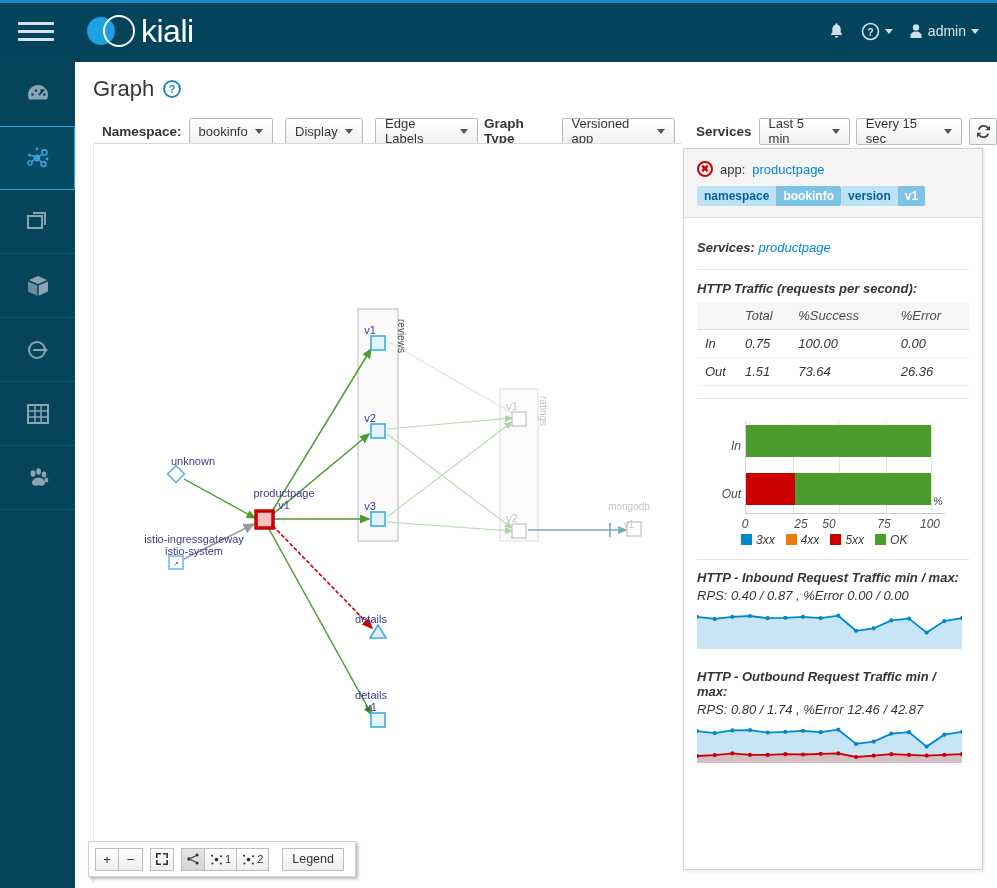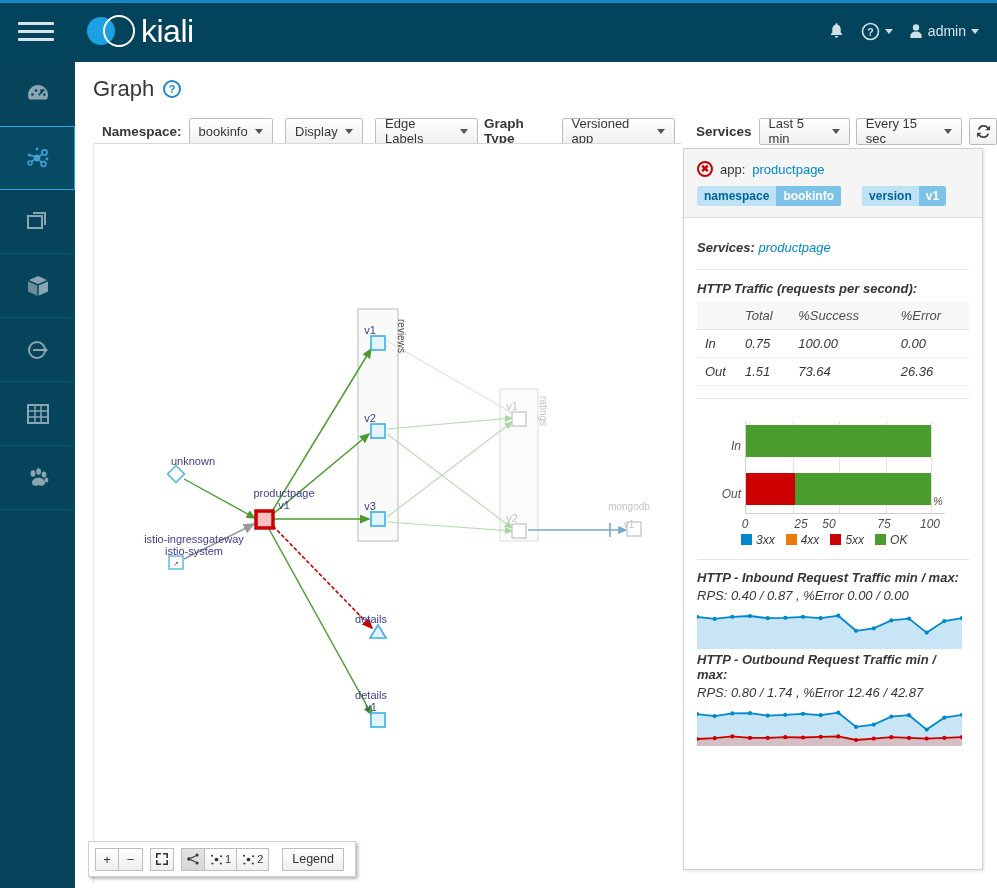--- a/index.html
+++ b/index.html
@@ -92,21 +92,21 @@
   #sidepanel{
       position:absolute; left:683px; top:148px; width:300px; height:722px;
       background:#fff; border:1px solid #d0d0d0; box-shadow:1px 1px 3px rgba(0,0,0,.12);
       overflow:hidden;
   }
   .sp-head{ background:#f5f5f5; border-bottom:1px solid #e0e0e0; padding:12px 13px 11px 13px;}
   .sp-title{ display:flex; align-items:center; gap:7px; font-size:13px; color:#363636;}
   .err-ico{ width:16px; height:16px; border-radius:50%; border:2px solid #cc0000; color:#cc0000;
       font-size:10px; font-weight:700; display:flex; align-items:center; justify-content:center; line-height:1;}
   .lnk{ color:#0088ce; text-decoration:none; cursor:pointer;}
-  .badges{ display:flex; gap:21px; margin-top:9px; }
+  .badges{ display:flex; gap:0; margin-top:9px; }
   .badge{ display:flex; font-size:12px; border-radius:2px; overflow:hidden; }
   .badge .k{ background:#bee1f4; color:#00659c; padding:3px 7px; font-weight:700;}
   .badge .v{ background:#7dc3e8; color:#fff; padding:3px 7px; font-weight:700;}
   .sp-body{ padding:12px 13px 0 13px;font-style:italic; }
   .kv{ font-size:13px; margin-bottom:3px; }
   .kv b{ font-weight:700; }
   .sp-sep{ border-top:1px solid #e4e4e4; margin:14px 0 11px 0;}
   .sect-title{ font-weight:700; font-size:13px; margin-bottom:6px; }
   table.traffic{ width:100%; border-collapse:collapse; font-size:13px; }
   table.traffic th{ background:#f7f7f7; font-weight:400; color:#4d4d4d; text-align:left;
@@ -516,21 +516,21 @@
           <circle cx="159.0" cy="23.8" r="2.1" fill="#0088ce"></circle>
           <circle cx="176.7" cy="21.3" r="2.1" fill="#0088ce"></circle>
           <circle cx="194.3" cy="13.4" r="2.1" fill="#0088ce"></circle>
           <circle cx="212.0" cy="11.6" r="2.1" fill="#0088ce"></circle>
           <circle cx="229.7" cy="25.6" r="2.1" fill="#0088ce"></circle>
           <circle cx="247.3" cy="14.1" r="2.1" fill="#0088ce"></circle>
           <circle cx="265.0" cy="11.2" r="2.1" fill="#0088ce"></circle>
         </g>
     </svg>
 
-    <div class="spark-title" style="margin-top:0">HTTP - Outbound Request Traffic min / max:</div>
+    <div class="spark-title" style="margin-top:17px">HTTP - Outbound Request Traffic min / max:</div>
     <div class="spark-sub">RPS: 0.80 / 1.74 , %Error 12.46 / 42.87</div>
     <svg class="spark-box" viewBox="0 0 265 42" preserveAspectRatio="none">
       <g id="spark-out">
           <path d="M0.0,10.1 L17.7,12.1 L35.3,9.4 L53.0,9.2 L70.7,11.6 L88.3,10.8 L106.0,9.8 L123.7,11.2 L141.3,8.7 L159.0,22.9 L176.7,20.6 L194.3,12.6 L212.0,11.2 L229.7,25.6 L247.3,13.7 L265.0,10.8 L265,42 L0,42 Z" fill="#bee1f4" fill-opacity="0.85"></path>
           <path d="M0.0,10.1 L17.7,12.1 L35.3,9.4 L53.0,9.2 L70.7,11.6 L88.3,10.8 L106.0,9.8 L123.7,11.2 L141.3,8.7 L159.0,22.9 L176.7,20.6 L194.3,12.6 L212.0,11.2 L229.7,25.6 L247.3,13.7 L265.0,10.8" fill="none" stroke="#0088ce" stroke-width="1.8"></path>
           <circle cx="0.0" cy="10.1" r="2.1" fill="#0088ce"></circle>
           <circle cx="17.7" cy="12.1" r="2.1" fill="#0088ce"></circle>
           <circle cx="35.3" cy="9.4" r="2.1" fill="#0088ce"></circle>
           <circle cx="53.0" cy="9.2" r="2.1" fill="#0088ce"></circle>
           <circle cx="70.7" cy="11.6" r="2.1" fill="#0088ce"></circle>

